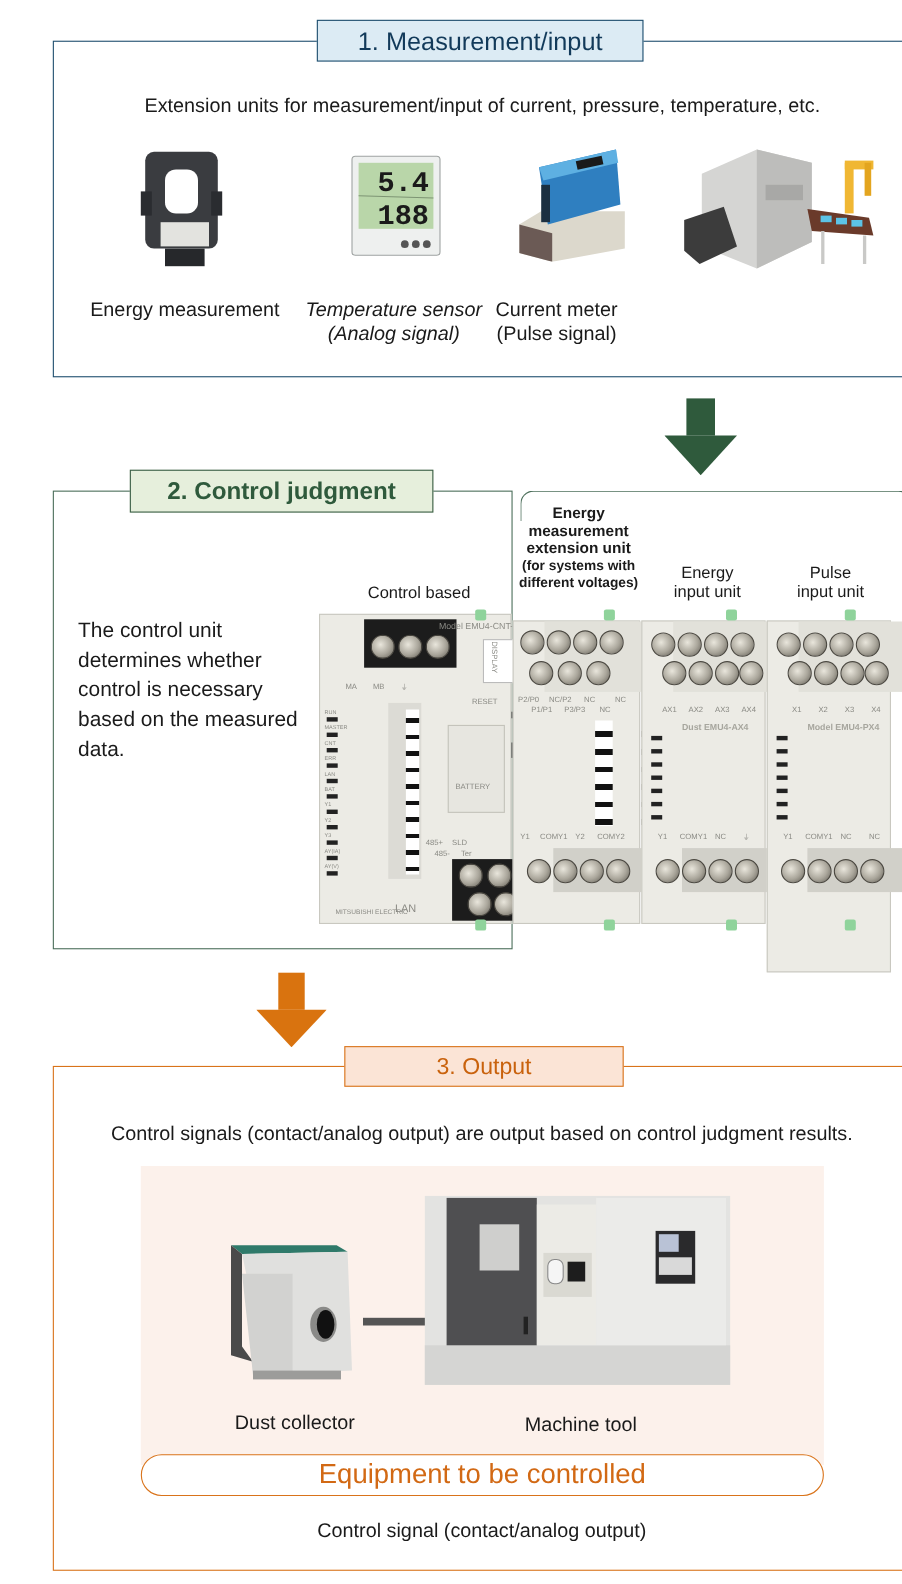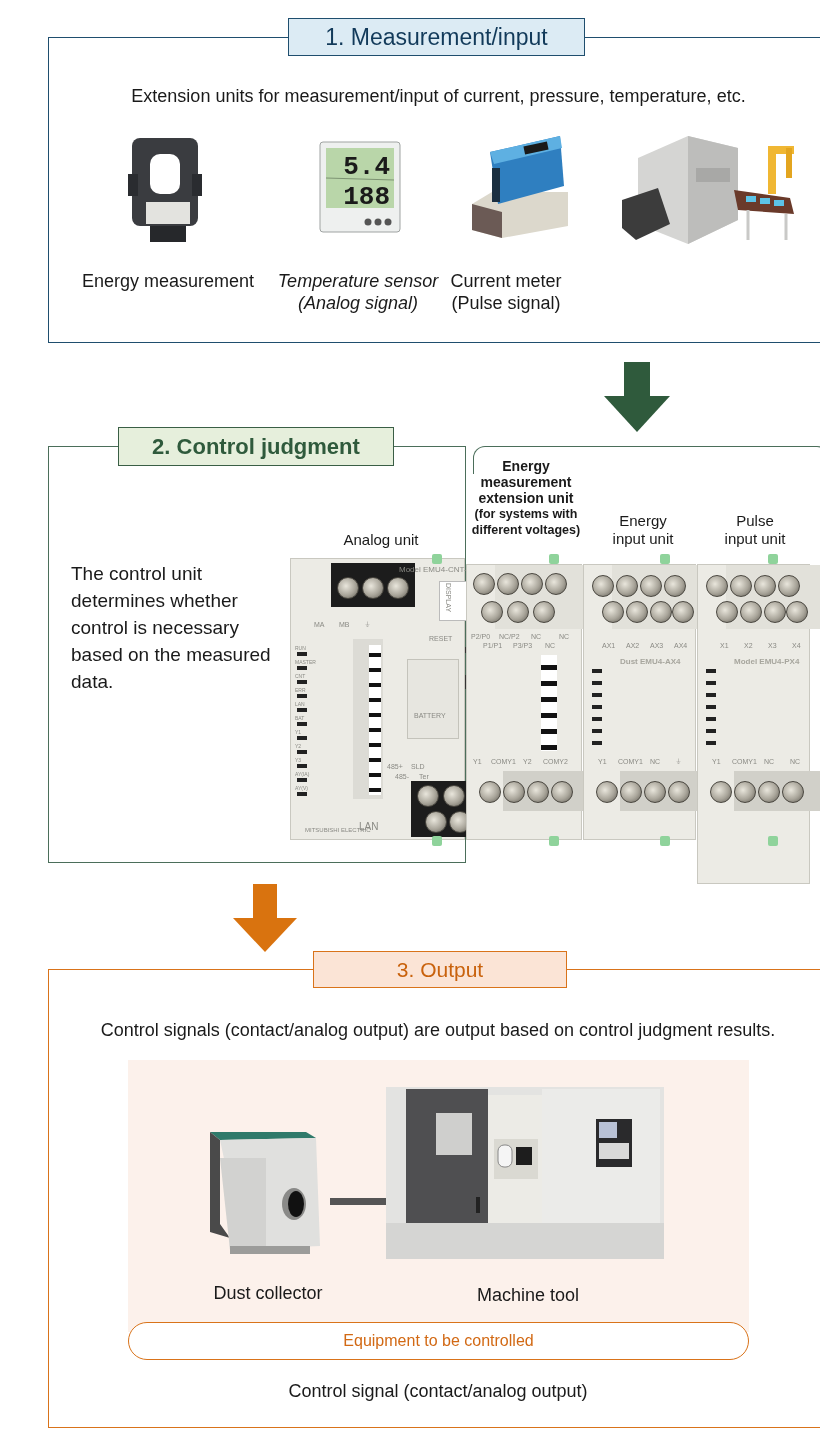--- a/index.html
+++ b/index.html
@@ -23,21 +23,21 @@
   .desc2 { left: 43px; top: 560px; width: 200px; font-size: 19px; line-height: 27px; }
   .unit-label { font-size: 15px; text-align: center; line-height: 18px; }
 
   
   .box3 { left: 20px; top: 969px; width: 780px; height: 459px; border: 1.5px solid #d9731a; }
   .tag3 { left: 285px; top: 951px; width: 254px; height: 37px; background: #fbe4d6; border: 1.5px solid #d9731a;
           color: #c9620d; font-size: 21px; text-align: center; line-height: 35px; }
   .lead3 { left: 20px; top: 1020px; width: 780px; text-align: center; font-size: 18px; }
   .equip-bg { left: 100px; top: 1060px; width: 621px; height: 272px; background: #fcf1eb; }
   .pill { left: 100px; top: 1322px; width: 621px; height: 38px; border: 1.5px solid #d9731a; border-radius: 19px;
-          background: #ffffff; color: #d26914; font-size: 16px; text-align: center; line-height: 35px; }
+          background: #ffffff; color: #d26914; font-size: 25px; text-align: center; line-height: 35px; }
   .foot3 { left: 20px; top: 1381px; width: 780px; text-align: center; font-size: 18px; }
 
   
   .hw { background: #ecebe5; border: 1px solid #c9c8c0; }
   .terminal-block { background: #1c1c1c; }
   .screw { width: 22px; height: 22px; border-radius: 50%; background: radial-gradient(circle at 40% 40%, #e9e6dc 0%, #a9a59a 55%, #5d5a52 100%);
            border: 1px solid #4a4740; position: absolute; }
   .small-lbl { font-size: 7px; color: #8a8a84; position: absolute; white-space: nowrap; }
   .model-lbl { font-size: 11px; color: #a7a69e; font-weight: bold; position: absolute; white-space: nowrap; }
   .led { width: 10px; height: 4px; background: #222; position: absolute; }
@@ -122,21 +122,21 @@
     <rect x="20" y="0" width="26" height="34" fill="#2f5a3c"></rect>
     <polygon points="0,34 66,34 33,70" fill="#2f5a3c"></polygon>
   </svg>
 </div>
 
 <div class="abs box2"></div>
 <div class="abs tag2">2. Control judgment</div>
 <div class="abs bracket"></div>
 <div class="abs desc2">The control unit determines whether control is necessary based on the measured data.</div>
 
-<div class="abs unit-label" style="left:298px;top:531px;width:110px;">Analog unit</div>
+<div class="abs unit-label" style="left:298px;top:531px;width:110px;">Control based</div>
 <div class="abs unit-label" style="left:438px;top:458px;width:120px;font-size:14px;line-height:16px;font-weight:bold;">
   <div>Energy</div>
   <div>measurement</div>
   <div>extension unit</div>
   <div style="font-size:12.5px;">(for systems with</div>
   <div style="font-size:12.5px;">different voltages)</div>
 </div>
 <div class="abs unit-label" style="left:565px;top:512px;width:100px;">
   <div>Energy</div>
   <div>input unit</div>

